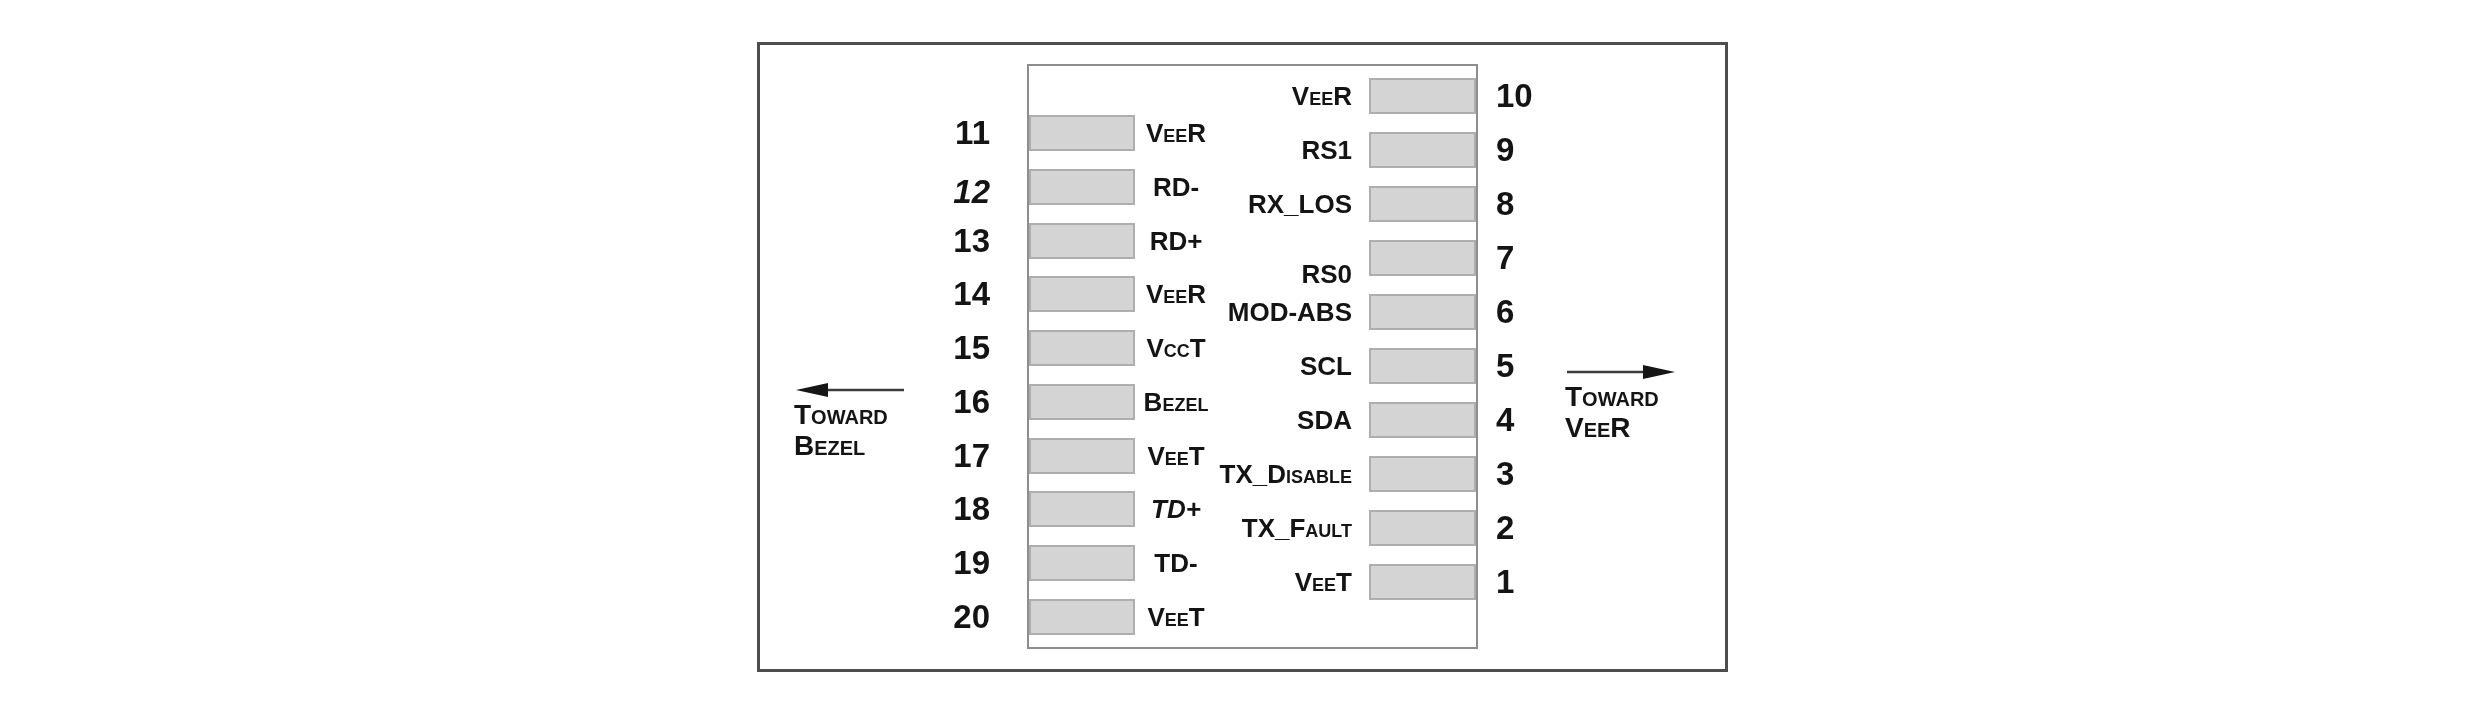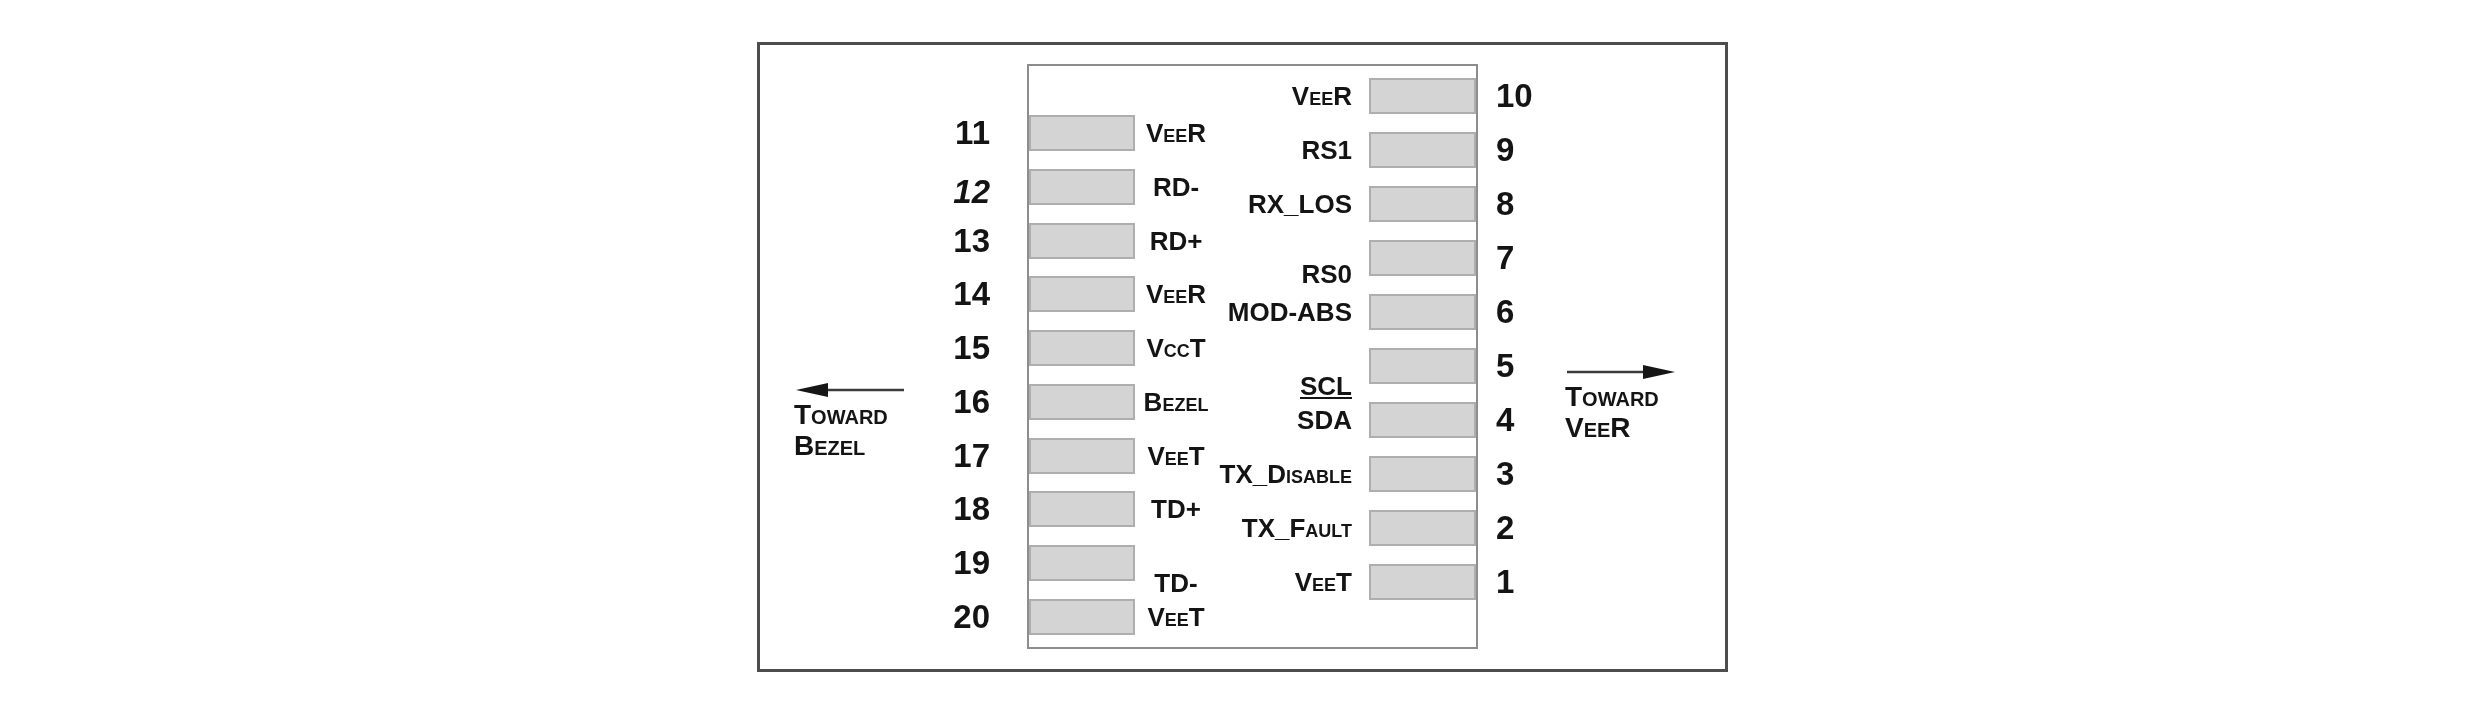--- a/index.html
+++ b/index.html
@@ -70,43 +70,43 @@
       <div class="pin-pad left-pad" style="top: 330px;"></div>
       <div class="pin-label left-label" style="top: 330px;">VccT</div>
       <div class="pin-number left-num" style="top: 384px;">16</div>
       <div class="pin-pad left-pad" style="top: 384px;"></div>
       <div class="pin-label left-label" style="top: 384px;">Bezel</div>
       <div class="pin-number left-num" style="top: 438px;">17</div>
       <div class="pin-pad left-pad" style="top: 438px;"></div>
       <div class="pin-label left-label" style="top: 438px;">VeeT</div>
       <div class="pin-number left-num" style="top: 491px;">18</div>
       <div class="pin-pad left-pad" style="top: 491px;"></div>
-      <div class="pin-label left-label" style="top: 491px;">TD+</div>
+      <div class="pin-label left-label" style="top: 491px; font-style: italic;">TD+</div>
       <div class="pin-number left-num" style="top: 545px;">19</div>
       <div class="pin-pad left-pad" style="top: 545px;"></div>
-      <div class="pin-label left-label" style="top: 545px; margin-top: 20px;">TD-</div>
+      <div class="pin-label left-label" style="top: 545px;">TD-</div>
       <div class="pin-number left-num" style="top: 599px;">20</div>
       <div class="pin-pad left-pad" style="top: 599px;"></div>
       <div class="pin-label left-label" style="top: 599px;">VeeT</div>
       <div class="pin-label right-label" style="top: 78px;">VeeR</div>
       <div class="pin-pad right-pad" style="top: 78px;"></div>
       <div class="pin-number right-num" style="top: 78px;">10</div>
       <div class="pin-label right-label" style="top: 132px;">RS1</div>
       <div class="pin-pad right-pad" style="top: 132px;"></div>
       <div class="pin-number right-num" style="top: 132px;">9</div>
       <div class="pin-label right-label" style="top: 186px;">RX_LOS</div>
       <div class="pin-pad right-pad" style="top: 186px;"></div>
       <div class="pin-number right-num" style="top: 186px;">8</div>
       <div class="pin-label right-label" style="top: 256px;">RS0</div>
       <div class="pin-pad right-pad" style="top: 240px;"></div>
       <div class="pin-number right-num" style="top: 240px;">7</div>
       <div class="pin-label right-label" style="top: 294px;">MOD-ABS</div>
       <div class="pin-pad right-pad" style="top: 294px;"></div>
       <div class="pin-number right-num" style="top: 294px;">6</div>
-      <div class="pin-label right-label" style="top: 368px; text-decoration: underline;">SCL</div>
+      <div class="pin-label right-label" style="top: 348px;">SCL</div>
       <div class="pin-pad right-pad" style="top: 348px;"></div>
       <div class="pin-number right-num" style="top: 348px;">5</div>
       <div class="pin-label right-label" style="top: 402px;">SDA</div>
       <div class="pin-pad right-pad" style="top: 402px;"></div>
       <div class="pin-number right-num" style="top: 402px;">4</div>
       <div class="pin-label right-label" style="top: 456px;">TX_Disable</div>
       <div class="pin-pad right-pad" style="top: 456px;"></div>
       <div class="pin-number right-num" style="top: 456px;">3</div>
       <div class="pin-label right-label" style="top: 510px;">TX_Fault</div>
       <div class="pin-pad right-pad" style="top: 510px;"></div>

